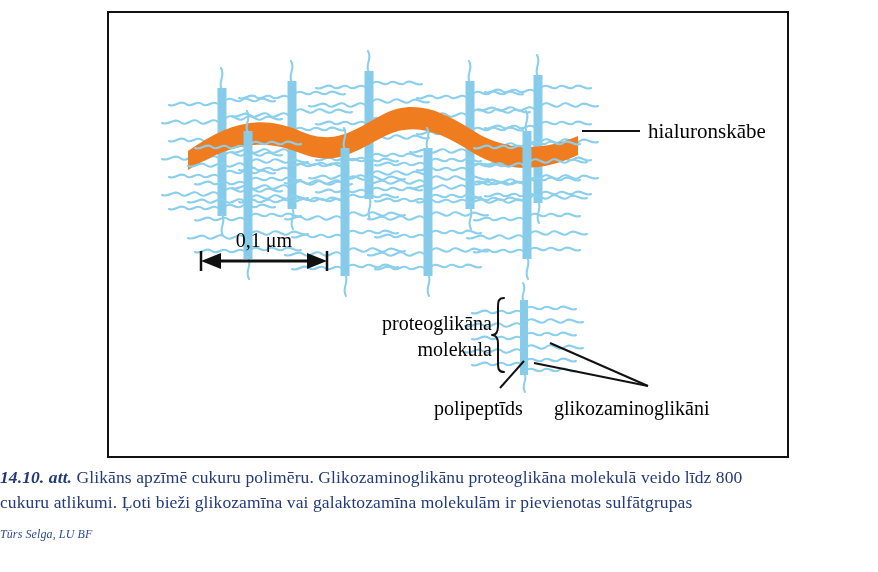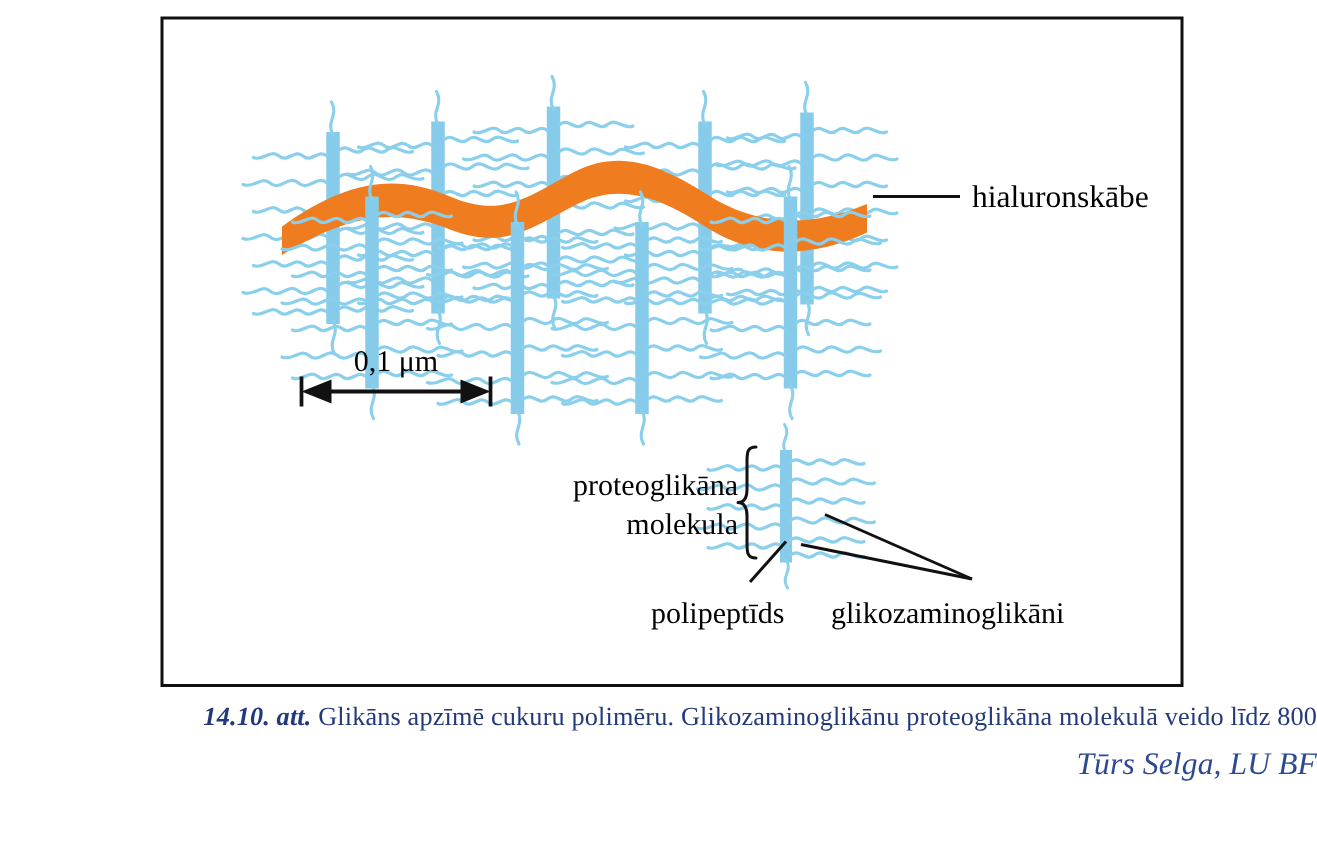--- a/index.html
+++ b/index.html
@@ -35,37 +35,37 @@
     left: 0; top: 0;
     width: 878px;
     height: 572px;
     pointer-events: none;
   }
   .caption-block {
     position: absolute;
     left: 0;
     top: 462px;
     width: 878px;
-    text-align: right;
+    text-align: left;
     color: #223a7a;
   }
   .caption-line {
     font-size: 17.5px;
     line-height: 25px;
     color: #223a7a;
     letter-spacing: 0.1px;
     white-space: nowrap;
   }
   .caption-num {
     font-weight: bold;
     font-style: italic;
   }
   .credit-line {
     margin-top: 7px;
-    font-size: 21px;
+    font-size: 12px;
     font-style: italic;
     color: #2c4a93;
   }
   svg text.lbl {
     font-family: "Liberation Serif", serif;
     fill: #000000;
   }
 </style>
 </head>
 <body>
@@ -184,16 +184,17 @@
     <text class="lbl" x="492" y="353" font-size="20" text-anchor="end">molekula</text>
 
     <text class="lbl" x="434" y="412" font-size="20">polipeptīds</text>
     <text class="lbl" x="554" y="412" font-size="20">glikozaminoglikāni</text>
   </svg>
 
   <div class="caption-block">
     <div class="caption-line">
       <span class="caption-num">14.10. att.</span><span> Glikāns apzīmē cukuru polimēru. Glikozaminoglikānu proteoglikāna molekulā veido līdz 800</span>
     </div>
+    <div class="caption-line">cukuru atlikumi. Ļoti bieži glikozamīna vai galaktozamīna molekulām ir pievienotas sulfātgrupas</div>
     <div class="caption-line credit-line">Tūrs Selga, LU BF</div>
   </div>
 
 </div>
 
 </body></html>

